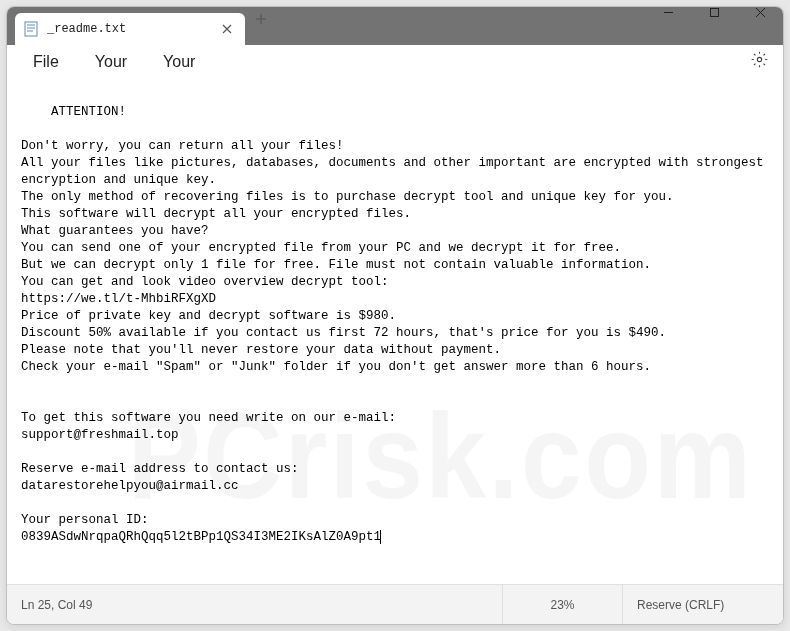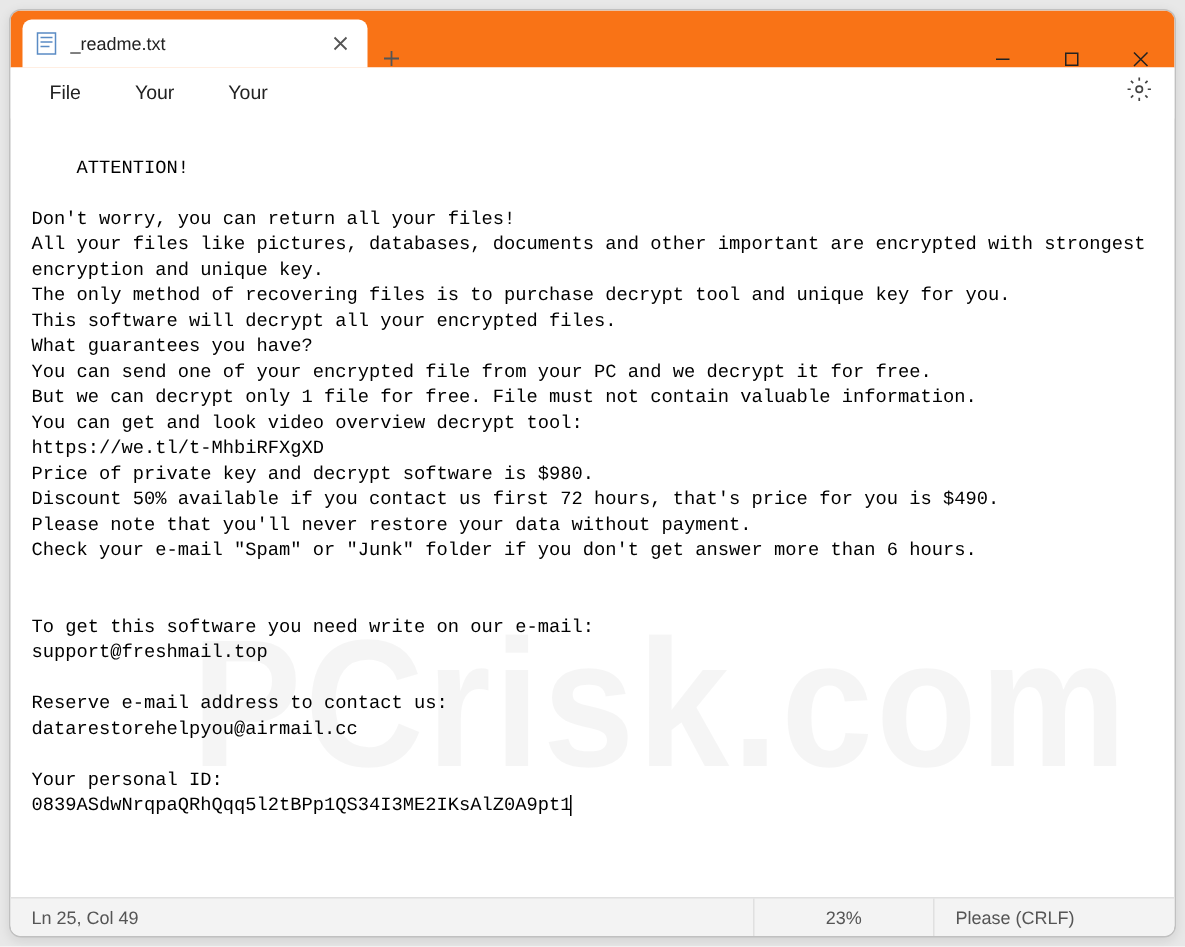--- a/index.html
+++ b/index.html
@@ -20,23 +20,24 @@
       background: #ffffff;
       border: 1px solid #c0c0c0;
       border-radius: 8px;
       display: flex;
       flex-direction: column;
       overflow: hidden;
       box-shadow: 0 2px 8px rgba(0,0,0,0.1);
     }
     .titlebar {
       display: flex;
-      align-items: flex-end;
+      align-items: flex-start;
       height: 38px;
-      background: #f97316;
+      background: #737373;
+      font-family: Liberation Mono, monospace;
     }
     .tab {
       display: flex;
       align-items: center;
       background: #ffffff;
       border-radius: 6px 6px 0 0;
       margin-top: 6px;
       margin-left: 8px;
       padding: 0 10px 0 8px;
       gap: 8px;
@@ -88,21 +89,21 @@
     }
     .menubar {
       display: flex;
       align-items: center;
       height: 34px;
       padding: 0 10px;
       background: #ffffff;
       border-bottom: 1px solid transparent;
     }
     .menu-item {
-      font-size: 13px;
+      font-size: 16px;
       color: #222;
       padding: 4px 16px;
       margin-right: 4px;
     }
     .menubar-spacer { flex: 1; }
     .settings-btn {
       width: 28px;
       height: 28px;
       display: flex;
       align-items: center;
@@ -124,21 +125,21 @@
       display: inline-block;
       width: 1px;
       height: 14px;
       background: #000;
       vertical-align: text-bottom;
       margin-left: -1px;
     }
     .statusbar {
       display: flex;
       align-items: center;
-      height: 26px;
+      height: 40px;
       background: #f3f3f3;
       border-top: 1px solid #e0e0e0;
       font-size: 12px;
       color: #555;
     }
     .status-cell {
       padding: 0 14px;
       border-right: 1px solid #e0e0e0;
       height: 100%;
       display: flex;
@@ -244,15 +245,15 @@
 Reserve e-mail address to contact us:
 datarestorehelpyou@airmail.cc
 
 Your personal ID:
 0839ASdwNrqpaQRhQqq5l2tBPp1QS34I3ME2IKsAlZ0A9pt1</span><span class="text-cursor"></span>
   </div>
 
   <div class="statusbar">
     <div class="status-cell status-flex">Ln 25, Col 49</div>
     <div class="status-cell" style="width:120px;text-align:center;justify-content:center">23%</div>
-    <div class="status-cell" style="width:160px">Please (CRLF)</div>
+    <div class="status-cell" style="width:160px">Reserve (CRLF)</div>
   </div>
 </div>
 
 </body></html>

